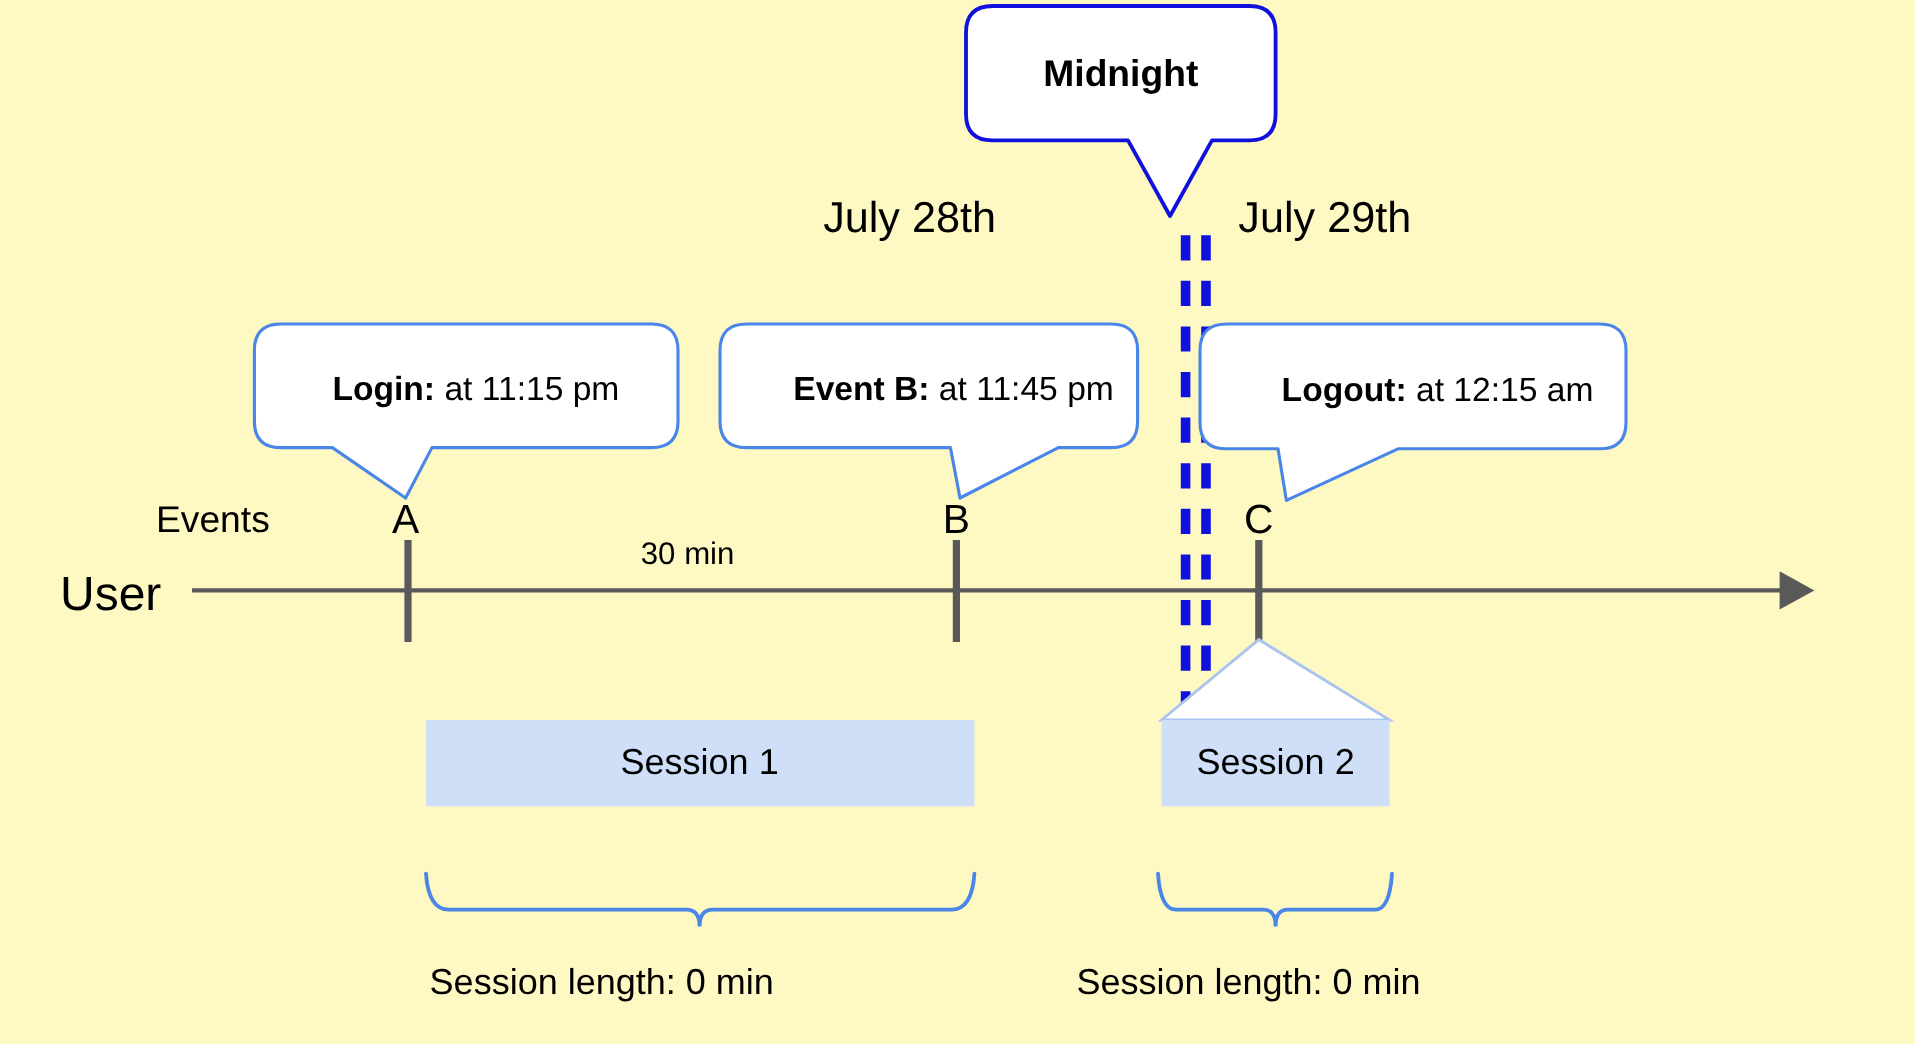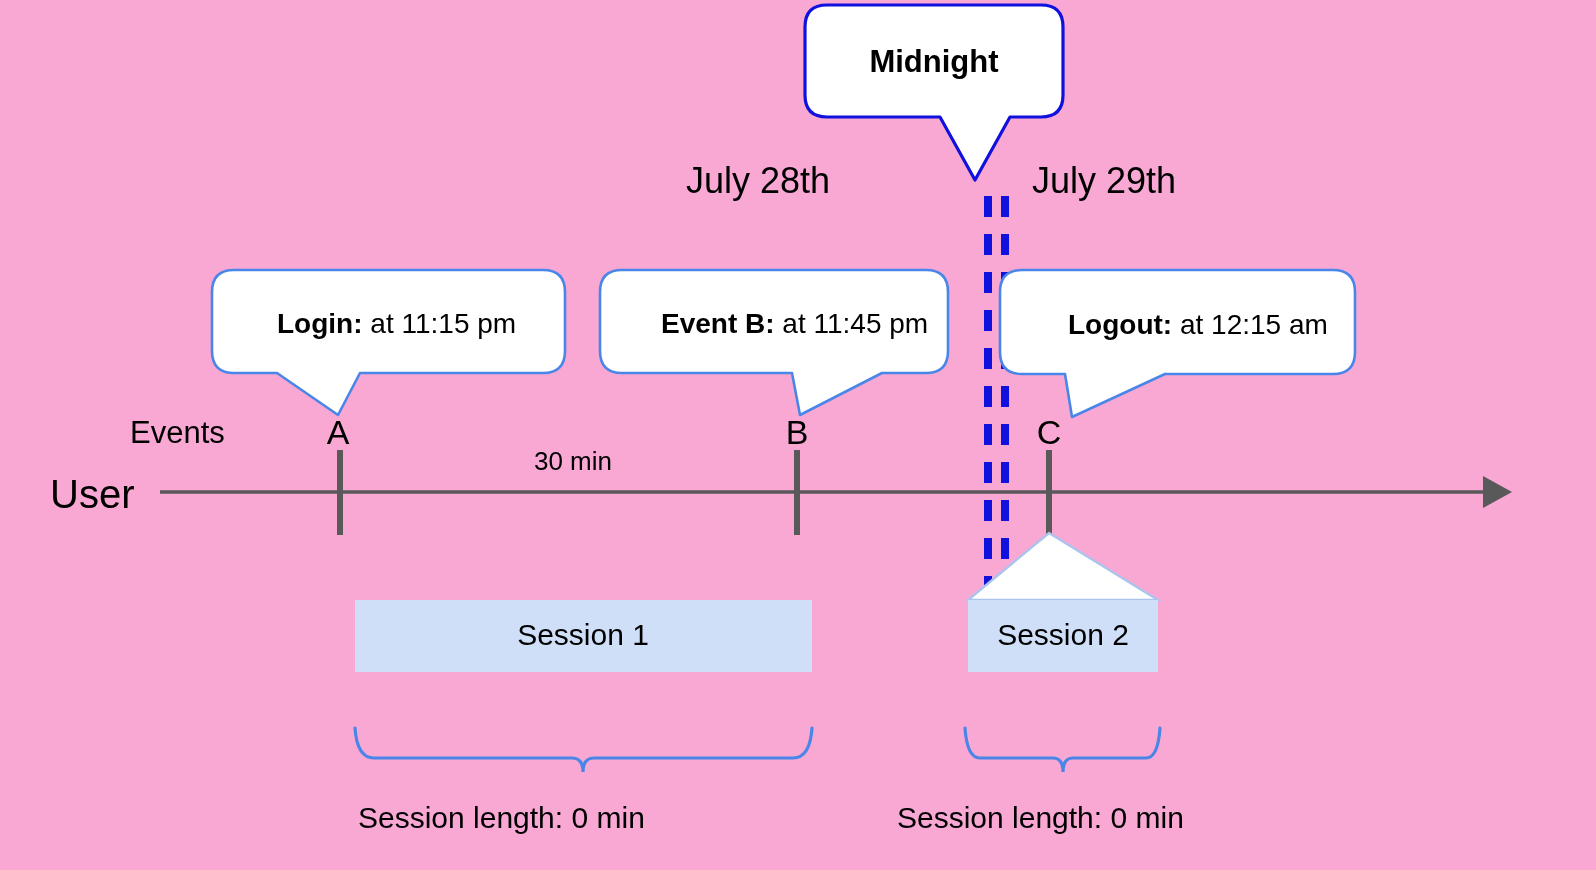--- a/index.html
+++ b/index.html
@@ -11,21 +11,21 @@
   body {
     width: 1596px;
     height: 870px;
     overflow: hidden;
     font-family: "Liberation Sans", sans-serif;
   }
   #canvas {
     position: relative;
     width: 1596px;
     height: 870px;
-    background: #f9a8d4;
+    background: #fef9c3;
   }
   #canvas svg {
     position: absolute;
     top: 0;
     left: 0;
     width: 1596px;
     height: 870px;
   }
   text {
     font-family: "Liberation Sans", sans-serif;

